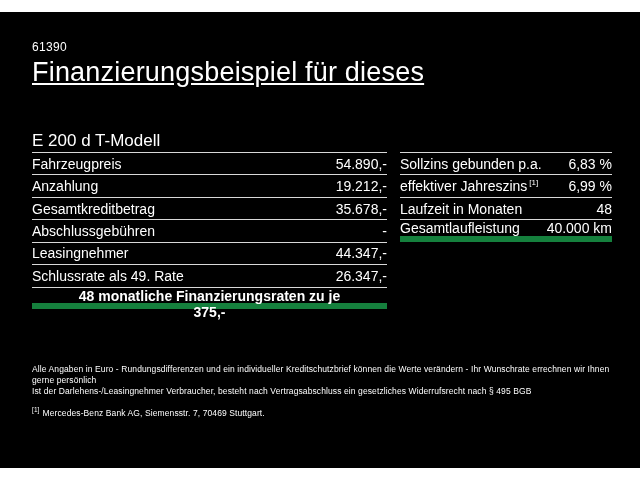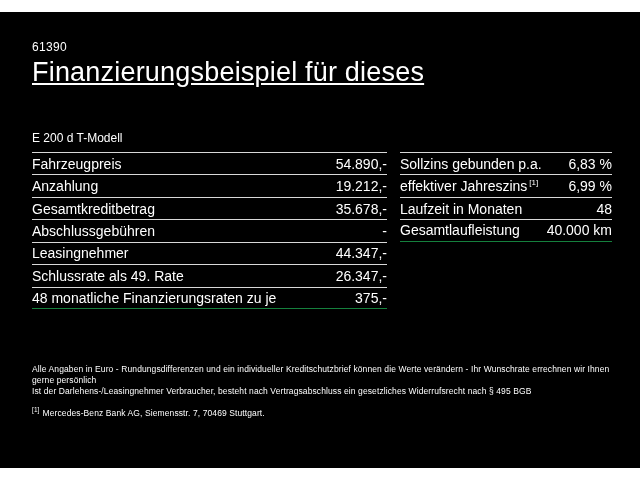--- a/index.html
+++ b/index.html
@@ -22,34 +22,34 @@
     font-size: 12px; letter-spacing: 0.3px;
   }
   .title {
     position: absolute; left: 32px; top: 44px;
     font-size: 27px; font-weight: 400; line-height: 33px;
     letter-spacing: 0.2px;
     text-decoration: underline;
   }
   .model {
     position: absolute; left: 32px; top: 119px;
-    font-size: 12px;
+    font-size: 17px;
   }
   .table { position: absolute; top: 140px; }
   .table.left  { left: 32px;  width: 355px; }
   .table.right { left: 400px; width: 212px; }
   .row {
     height: 22.43px;
     border-top: 1px solid #d8d8d8;
     display: flex; justify-content: space-between; align-items: center;
     font-size: 14px;
   }
-  .table .row:last-child { border-bottom: 1px solid #15803d; }
+  .table .row:last-child { border-bottom: 6px solid #15803d; }
   .row .val { text-align: center; white-space: nowrap; }
-  .row.bold { font-weight: 400; }
+  .row.bold { font-weight: 700; flex-direction: column; }
   .sup {
     font-size: 8px; vertical-align: super; line-height: 0; margin-left: 2px;
   }
   .footer {
     position: absolute; left: 32px; top: 352px; right: 8px;
     font-size: 8.5px; line-height: 11px; letter-spacing: 0.1px;
     color: #ffffff;
   }
   .footer p.bold { font-weight: 700; margin-bottom: 4px; }
   .footer p.fnote { margin-top: 7px; }

